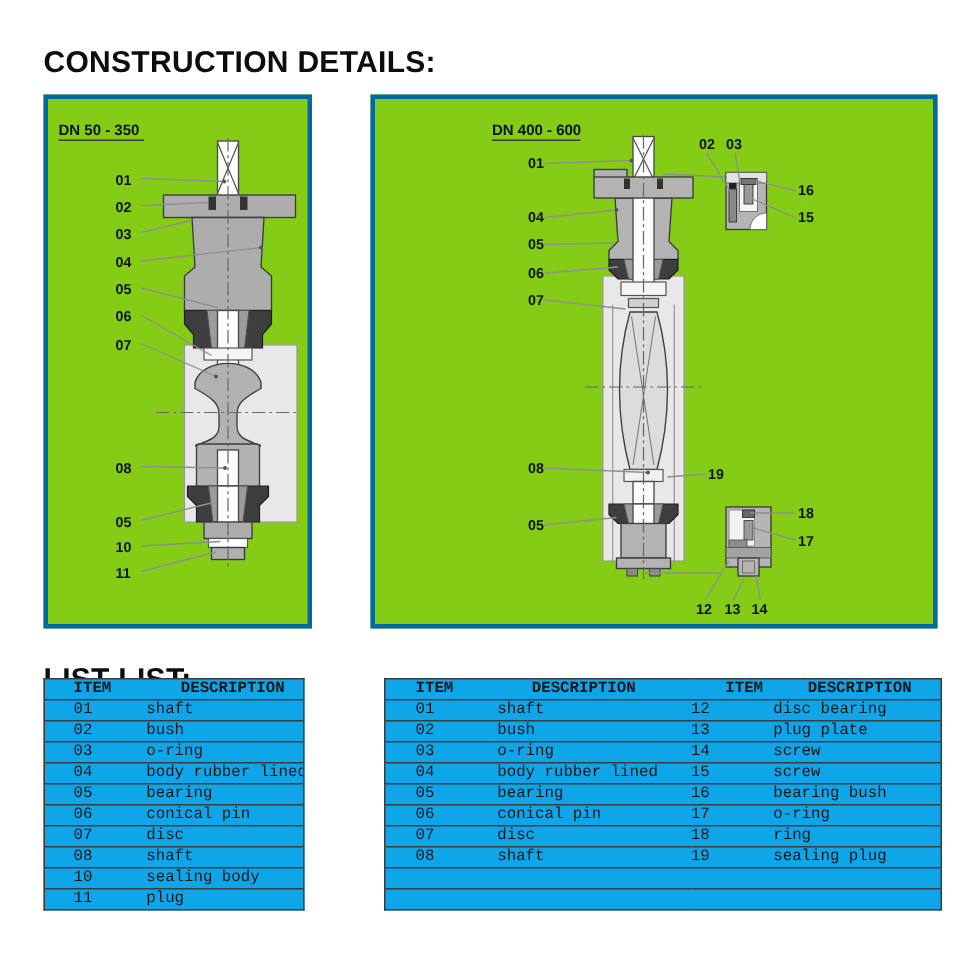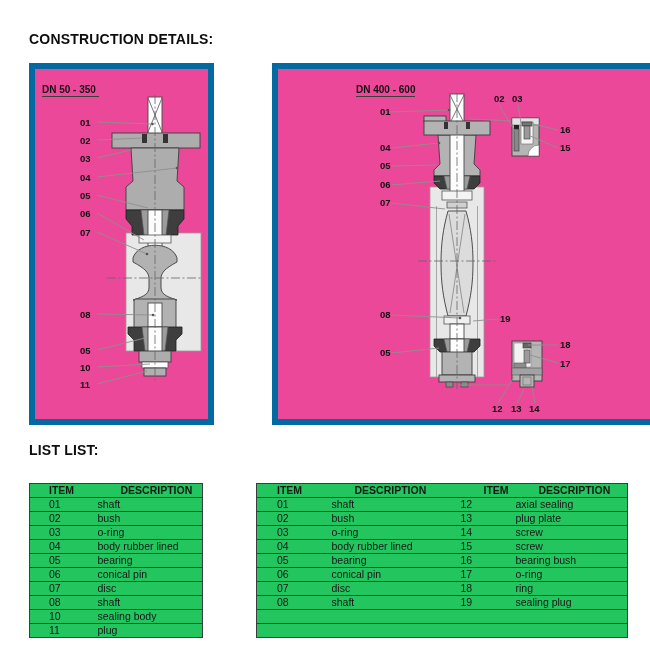--- a/index.html
+++ b/index.html
@@ -2,43 +2,44 @@
 <html><head>
 <meta charset="utf-8">
 <style>
   html,body{margin:0;padding:0;}
   body{
     width:650px;height:650px;background:#ffffff;position:relative;
     font-family:"Liberation Sans","DejaVu Sans",sans-serif;color:#111;
     overflow:hidden;
   }
   .main-title{
-    position:absolute;left:29px;font-size:14px;font-weight:bold;
+    position:absolute;left:29px;font-size:20px;font-weight:bold;
     letter-spacing:.2px;color:#0d0d0d;white-space:nowrap;
   }
   #construction-title{top:31px;}
   #parts-title{top:442px;}
-  .panel{position:absolute;border:6px solid #0369a1;background:#ec4899;}
+  .panel{position:absolute;border:3px solid #0369a1;background:#84cc16;}
   #panel-left{left:29px;top:63px;width:173px;height:350px;}
-  #panel-right{left:272px;top:63px;width:372px;height:350px;}
+  #panel-right{left:247px;top:63px;width:372px;height:350px;}
   svg{display:block;}
   svg text{font-family:"Liberation Sans","DejaVu Sans",sans-serif;fill:#111;}
   svg .variant{font-size:10px;font-weight:bold;}
   svg .callout{font-size:9.5px;font-weight:bold;}
   svg .ol{stroke:#3c3c3c;stroke-width:1;}
   svg .leader{stroke:#8f8f8f;stroke-width:0.9;fill:none;}
   svg .cl{stroke:#666;stroke-width:0.8;stroke-dasharray:9 2.5 2 2.5;fill:none;}
   svg .part{stroke:#3c3c3c;stroke-width:0.9;}
   svg .dark{fill:#3e3e3e;stroke:#1e1e1e;stroke-width:0.8;}
   svg .ins{fill:#9c9c9c;stroke:#555;stroke-width:0.7;}
   svg .wh{fill:#fcfcfc;stroke:#4a4a4a;stroke-width:0.9;}
   .ptable{
-    position:absolute;top:483px;border-collapse:collapse;table-layout:fixed;
-    font-size:10.5px;color:#161616;background:#22c55e;
+    position:absolute;top:452px;border-collapse:collapse;table-layout:fixed;
+    font-size:10.5px;color:#161616;background:#0ea5e9;
     border:1.5px solid #3c3c3c;
+    font-family:Liberation Mono, monospace;
   }
   #table-left{left:29px;width:173px;}
   #table-right{left:256px;width:371px;}
   .ptable th,.ptable td{
     border-top:1px solid #3c3c3c;height:13px;line-height:13px;
     padding:0;margin:0;text-align:left;font-weight:normal;
     white-space:nowrap;overflow:hidden;vertical-align:middle;
   }
   .ptable thead th{font-weight:bold;border-top:none;padding-left:23px;}
   #table-left th:first-child,#table-left td:first-child{padding-left:19px;}
@@ -307,21 +308,21 @@
       <th>DESCRIPTION</th>
       <th>ITEM</th>
       <th>DESCRIPTION</th>
     </tr>
   </thead>
   <tbody>
       <tr>
         <td>01</td>
         <td>shaft</td>
         <td>12</td>
-        <td>axial sealing</td>
+        <td>disc bearing</td>
       </tr>
       <tr>
         <td>02</td>
         <td>bush</td>
         <td>13</td>
         <td>plug plate</td>
       </tr>
       <tr>
         <td>03</td>
         <td>o-ring</td>

